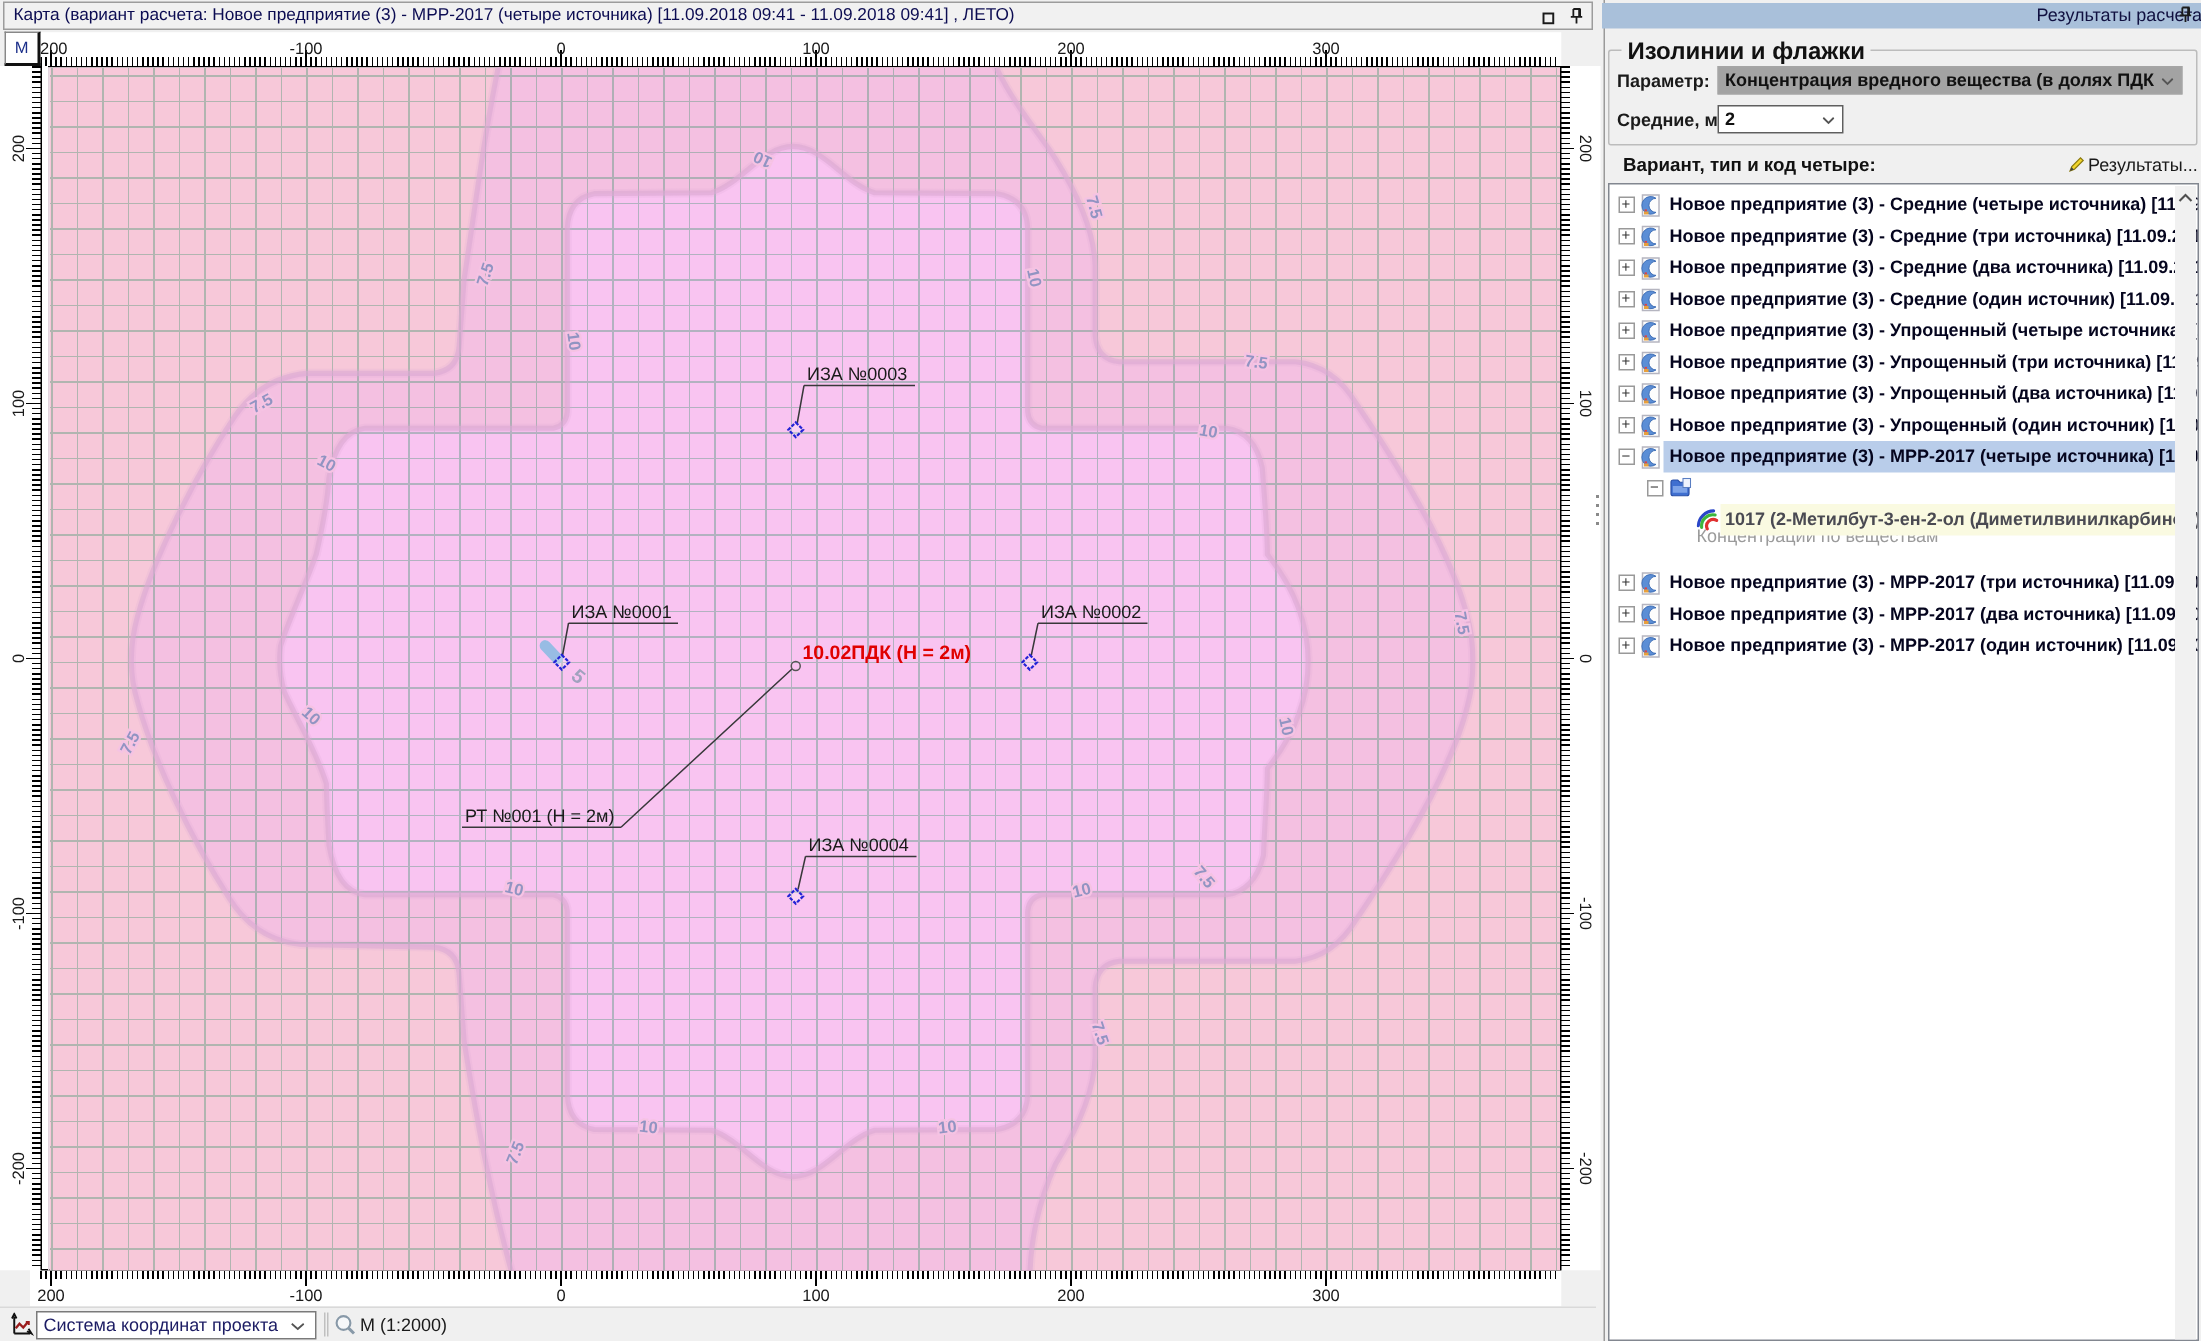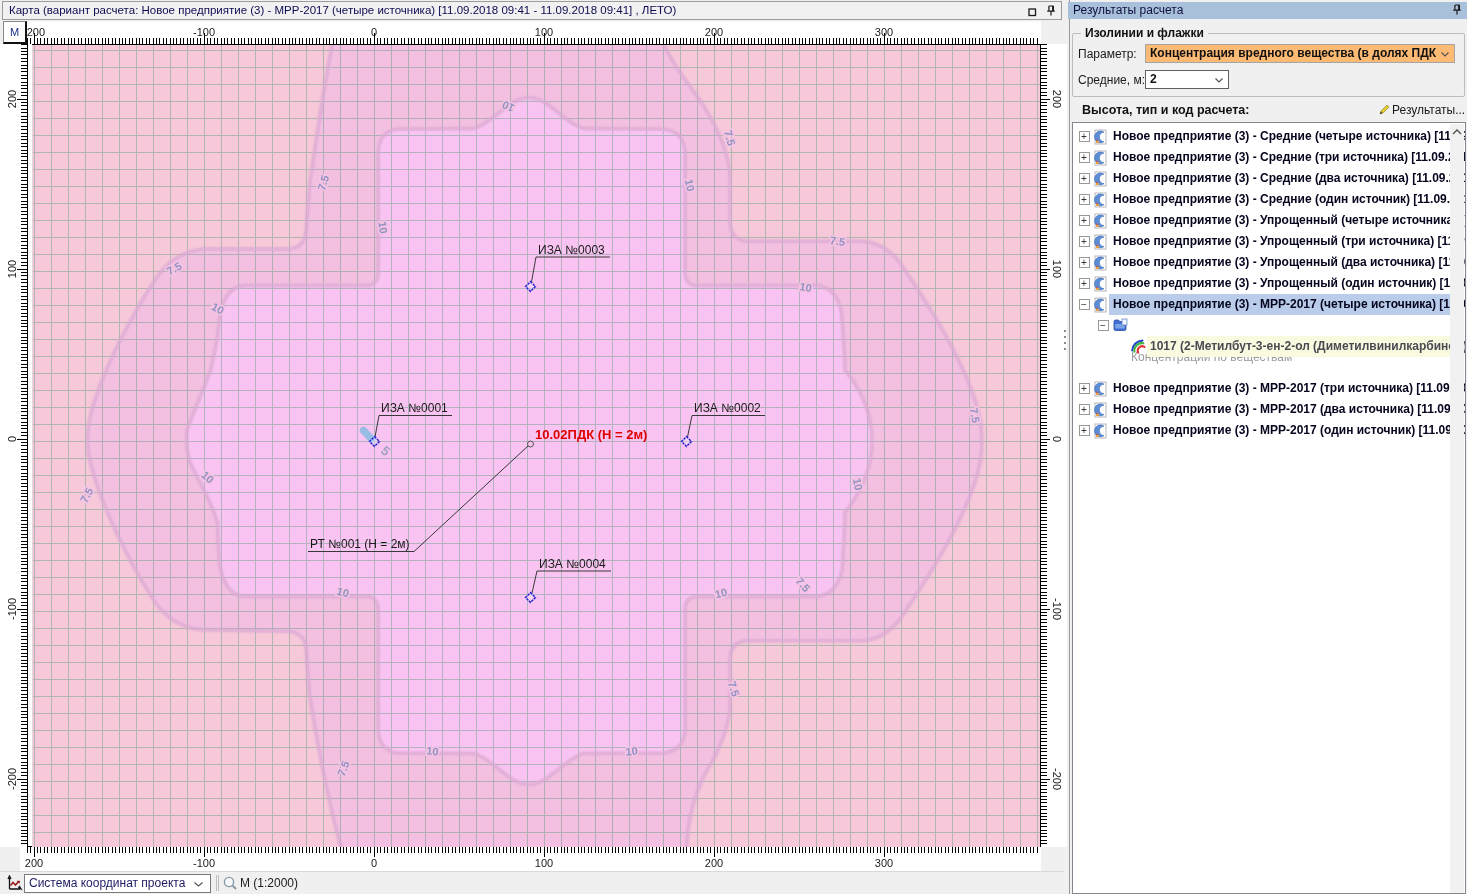--- a/index.html
+++ b/index.html
@@ -18,26 +18,26 @@
 .ld { stroke:#38383a; stroke-width:1; fill:none; }
 .sl { font-size:12px; fill:#1a1a1a; font-family:"Liberation Sans",sans-serif; }
 .red { font-size:13px; font-weight:bold; fill:#e00000; font-family:"Liberation Sans",sans-serif; }
 #statusbar { position:absolute; left:0; top:871px; width:1064px; height:23px; background:#f0f0f0;
   border-top:1px solid #d9d9d9; }
 #sb-dd { position:absolute; left:24px; top:1.5px; width:187px; height:19px; background:#fff;
   border:1px solid #7a7a7a; font-size:12px; color:#1c1c64; line-height:17px; padding-left:4px; }
 #panel { position:absolute; left:1069px; top:0; width:398px; height:894px; background:#f0f0f0;
   border-left:1px solid #9a9a9a; }
 #phead { position:absolute; left:-2px; top:2px; width:400px; height:17px; background:#a9c0da;
-  color:#101040; font-size:12px; line-height:17px; padding-left:5px; }
+  color:#101040; font-size:12px; line-height:17px; padding-left:5px;text-align:right; }
 #fs { position:absolute; left:2px; top:33px; width:393px; height:64px;
   border:1px solid #bcbcbc; border-radius:2px; }
 #fslabel { position:absolute; left:8px; top:-8px; background:#f0f0f0; padding:0 4px;
-  font-weight:bold; font-size:12px; color:#111; }
-.plabel { position:absolute; font-size:12px; color:#1a1a1a; }
+  font-weight:bold; font-size:16px; color:#111; }
+.plabel { position:absolute; font-size:12px; color:#1a1a1a;font-weight:bold; }
 .combo { position:absolute; font-size:12px; font-weight:bold; color:#111; line-height:17px;
   padding-left:4px; overflow:hidden; white-space:nowrap; }
 .chev { position:absolute; width:8px; height:5px; }
 #vlabel { position:absolute; left:12px; top:103px; font-weight:bold; font-size:12.5px; color:#111; }
 #nastr { position:absolute; left:322px; top:103px; font-size:12px; color:#1a1a1a; }
 #tree { position:absolute; left:2px; top:122px; width:394px; height:772px; background:#fff;
   border:1px solid #828790; overflow:hidden; }
 .trow { position:absolute; left:0; width:392px; height:21px; font-size:12px; line-height:21px; }
 .pm { position:absolute; top:4.5px; width:11px; height:11px; border:1px solid #999; background:#fff;
   font-size:10px; line-height:9px; text-align:center; color:#333; }
@@ -188,30 +188,30 @@
 <div id="phead">Результаты расчета<span class="abs" style="right:6px;top:2px"><svg width="10" height="12" viewBox="0 0 10 12">
           <g stroke="#1a1a1a" fill="none" stroke-width="1.2">
             <path d="M2.9,1 h4.2 v5 M2.9,1 v5 M1.2,6.2 h7.6 M5,6.2 v4.4"></path>
             <path d="M7.1,1 v5" stroke-width="1.8"></path>
           </g>
         </svg></span></div>
 <div id="fs">
       <div id="fslabel">Изолинии и флажки</div>
     </div>
 <div class="plabel" style="left:8px;top:47px">Параметр:</div>
-<div class="combo" style="left:75px;top:44px;width:310px;height:19px;background:#fdba74;border:1px solid #a5a5a5">Концентрация вредного вещества (в долях ПДК
+<div class="combo" style="left:75px;top:44px;width:310px;height:19px;background:#a3a3a3;border:1px solid #a5a5a5">Концентрация вредного вещества (в долях ПДК
 <svg class="chev" style="right:5px;top:7px">
         <path d="M0.5,0.5 L4,4 L7.5,0.5" stroke="#555" fill="none" stroke-width="1.2"></path>
       </svg></div>
 <div class="plabel" style="left:8px;top:73px">Средние, м:</div>
 <div class="combo" style="left:75px;top:70px;width:84px;height:19px;background:#fff;border:1px solid #5f5f5f">2
 <svg class="chev" style="right:5px;top:7px">
         <path d="M0.5,0.5 L4,4 L7.5,0.5" stroke="#555" fill="none" stroke-width="1.2"></path>
       </svg></div>
-<div id="vlabel">Высота, тип и код расчета:</div>
+<div id="vlabel">Вариант, тип и код четыре:</div>
 <svg class="abs" style="left:308px;top:104px" width="12" height="12" viewBox="0 0 12 12">
       <path d="M2,10 L3.2,7 L9,1.2 L10.8,3 L5,8.8 L2,10 Z" fill="#f2d52c" stroke="#8a7a10" stroke-width="0.8"></path>
       <path d="M2,10 L3,7.4 L4.6,9 Z" fill="#444"></path>
     </svg>
 <div id="nastr">Результаты...</div>
 <div id="tree">
 <div class="trow" style="top:3px">
         <div class="pm" style="left:5.5px">+</div>
         <span class="ticon" style="left:20px"><svg width="16" height="16" viewBox="0 0 16 16">
             <rect x="2" y="1" width="11" height="14" fill="#fdfdfd" stroke="#b5b5c0" stroke-width="1"></rect>

